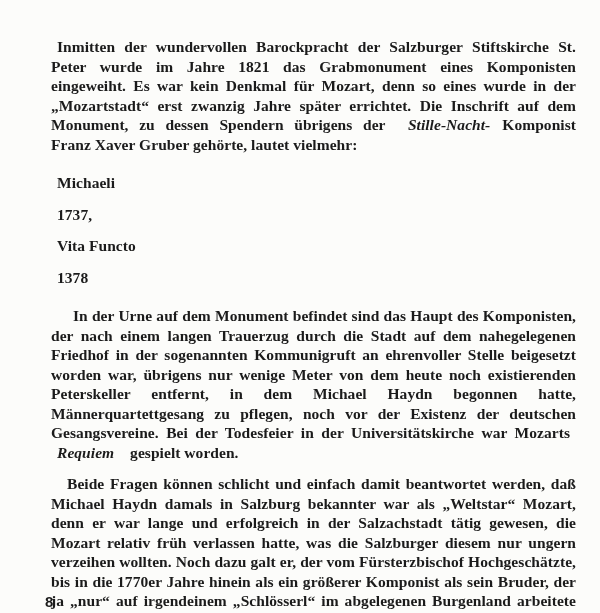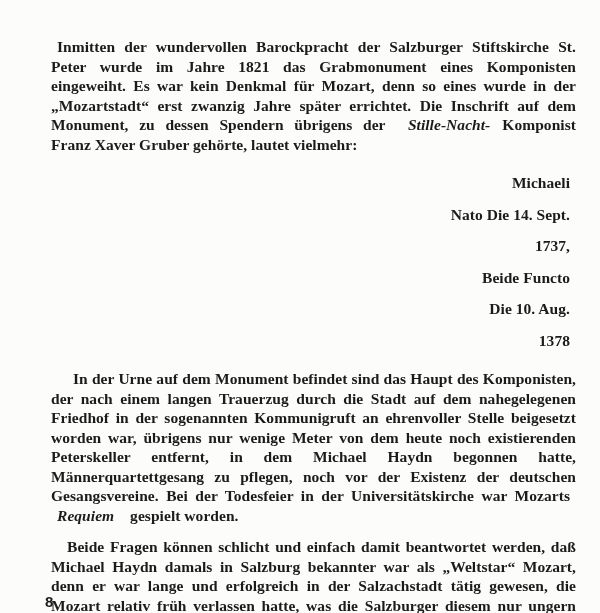--- a/index.html
+++ b/index.html
@@ -25,21 +25,21 @@
     left: 27px;
     width: 549px;
     font-size: 15.5px;
     line-height: 19.5px;
     text-align: justify;
     letter-spacing: 0.05px;
   }
   .text-block p { margin: 0; }
   p.indented { text-indent: 16px; }
   .inscription {
-    text-align: right;
+    text-align: left;
     margin: 1px 0;
   }
   .inscription div { line-height: 19.5px; }
   .italic { font-style: italic; }
   .page-number {
     position: absolute;
     left: 27px;
     top: 575px;
     font-family: "Liberation Sans", "DejaVu Sans", sans-serif;
     font-size: 15px;
@@ -50,24 +50,22 @@
 <body>
 
 <div class="book-page">
 
   <div class="text-block">
 
     <p><span>Inmitten der wundervollen Barockpracht der Salzburger Stiftskirche St. Peter wurde im Jahre 1821 das Grabmonument eines Komponisten eingeweiht. Es war kein Denkmal für Mozart, denn so eines wurde in der „Mozartstadt“ erst zwanzig Jahre später errichtet. Die Inschrift auf dem Monument, zu dessen Spendern übrigens der </span><span class="italic">Stille-Nacht-</span><span>Komponist Franz Xaver Gruber gehörte, lautet vielmehr:</span></p>
 
     <div class="inscription">
       <div>Michaeli</div>
-      <div>Nato Die 14. Sept.</div>
       <div>1737,</div>
-      <div>Beide Functo</div>
-      <div>Die 10. Aug.</div>
+      <div>Vita Functo</div>
       <div>1378</div>
     </div>
 
     <p class="indented"><span>In der Urne auf dem Monument befindet sind das Haupt des Komponisten, der nach einem langen Trauerzug durch die Stadt auf dem nahegelegenen Friedhof in der sogenannten Kommunigruft an ehrenvoller Stelle beigesetzt worden war, übrigens nur wenige Meter von dem heute noch existierenden Peterskeller entfernt, in dem Michael Haydn begonnen hatte, Männerquartettgesang zu pflegen, noch vor der Existenz der deutschen Gesangsvereine. Bei der Todesfeier in der Universitätskirche war Mozarts </span><span class="italic">Requiem</span><span> gespielt worden.</span></p>
 
 
     <p class="indented">Beide Fragen können schlicht und einfach damit beantwortet werden, daß Michael Haydn damals in Salzburg bekannter war als „Weltstar“ Mozart, denn er war lange und erfolgreich in der Salzachstadt tätig gewesen, die Mozart relativ früh verlassen hatte, was die Salzburger diesem nur ungern verzeihen wollten. Noch dazu galt er, der vom Fürsterzbischof Hochgeschätzte, bis in die 1770er Jahre hinein als ein größerer Komponist als sein Bruder, der ja „nur“ auf irgendeinem „Schlösserl“ im abgelegenen Burgenland arbeitete — Joseph hatte ja noch nicht seinen Weltruhm aufzubauen begonnen. Michael war aber nicht nur in der Stadt seines Wirkens</p>
 
   </div>
 

